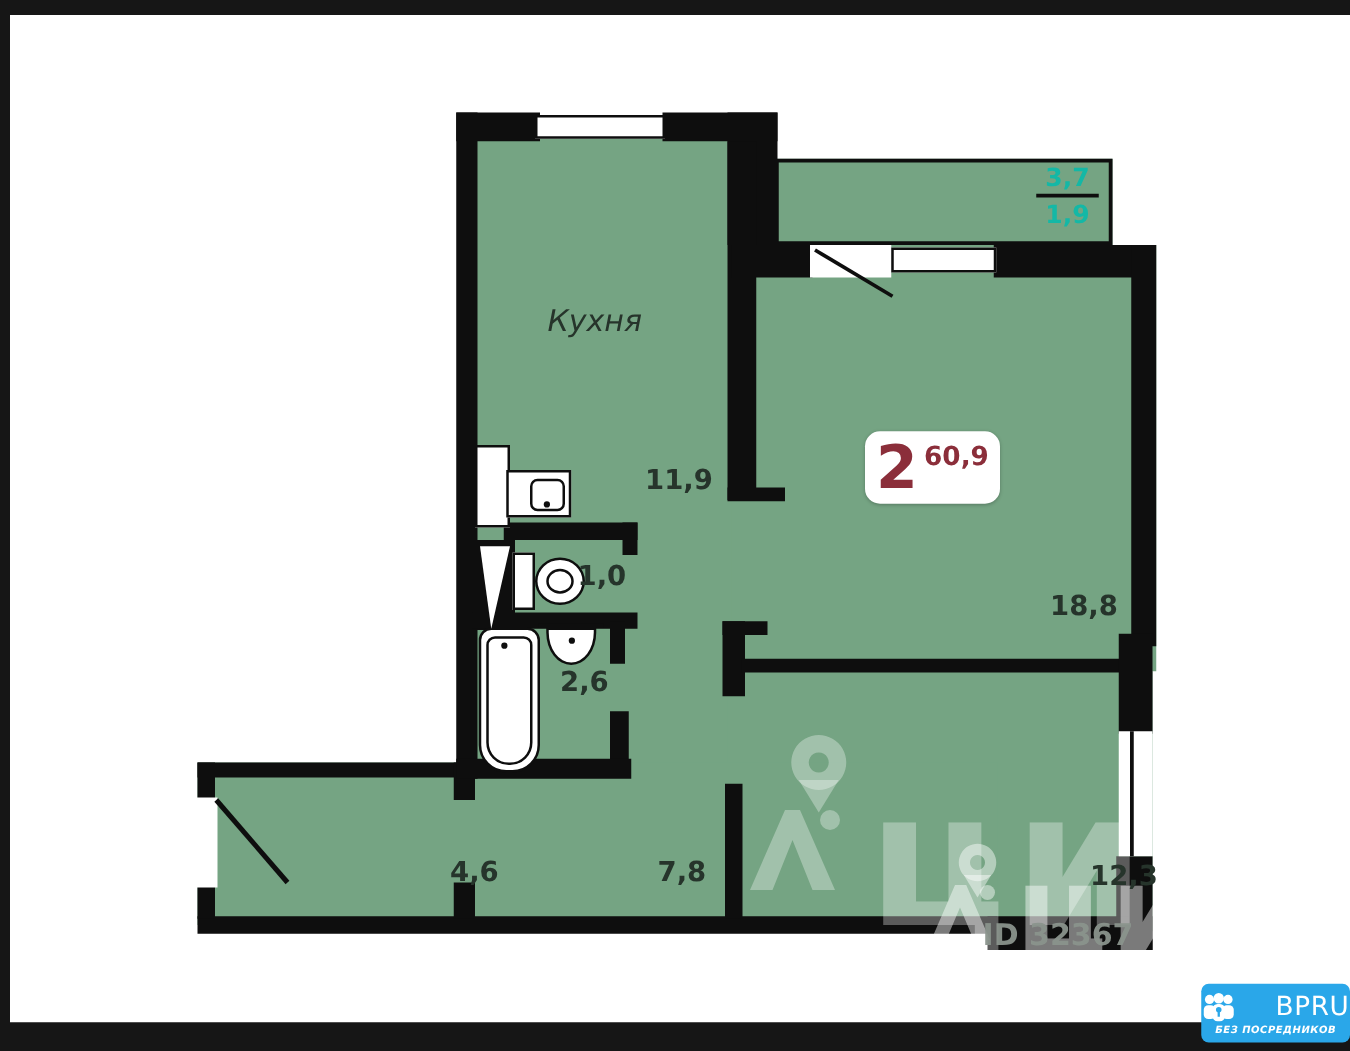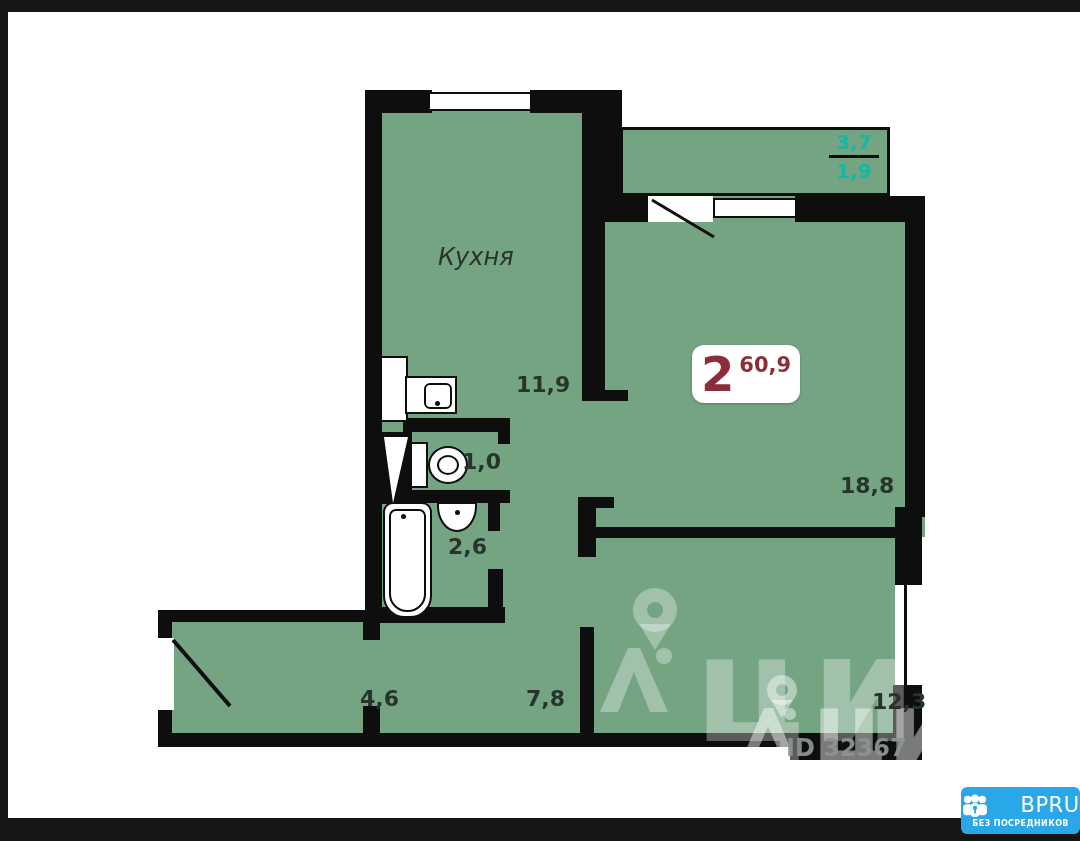--- a/index.html
+++ b/index.html
@@ -31,21 +31,21 @@
              color:rgba(255,255,255,0.32);line-height:1;}
   #wm-cian2-text{left:812px;top:679px;font-size:100px;font-weight:700;letter-spacing:2px;
              color:rgba(255,255,255,0.45);line-height:1;}
   #wm-id{left:786px;top:736px;font-size:24px;font-weight:700;color:rgba(138,148,140,0.95);line-height:1;}
   .bar{position:absolute;background:#161616;z-index:9;}
   #bpru{position:absolute;left:961px;top:787px;width:119px;height:47px;background:#2aa7e9;
         border-radius:6px;z-index:10;display:flex;flex-direction:column;align-items:center;
         justify-content:center;}
   #bpru .row{display:flex;align-items:center;gap:3px;}
   #bpru .name{color:#ffffff;font-size:21px;font-weight:400;line-height:1;letter-spacing:0.5px;margin-left:28px;}
-  #bpru .tag{color:#ffffff;font-size:8px;font-weight:700;letter-spacing:0.4px;margin-top:2px;line-height:1;}
+  #bpru .tag{color:#ffffff;font-size:8px;font-weight:700;letter-spacing:0.4px;margin-top:2px;line-height:1;font-style:italic;}
 </style>
 </head>
 <body>
 
 <div id="stage">
   <div id="paper"></div>
 
   <div class="floor" style="left:370px;top:100px;width:235px;height:525px;"></div>
   <div class="floor" style="left:585px;top:196px;width:340px;height:341px;"></div>
   <div class="floor" style="left:582px;top:537px;width:340px;height:208px;"></div>

